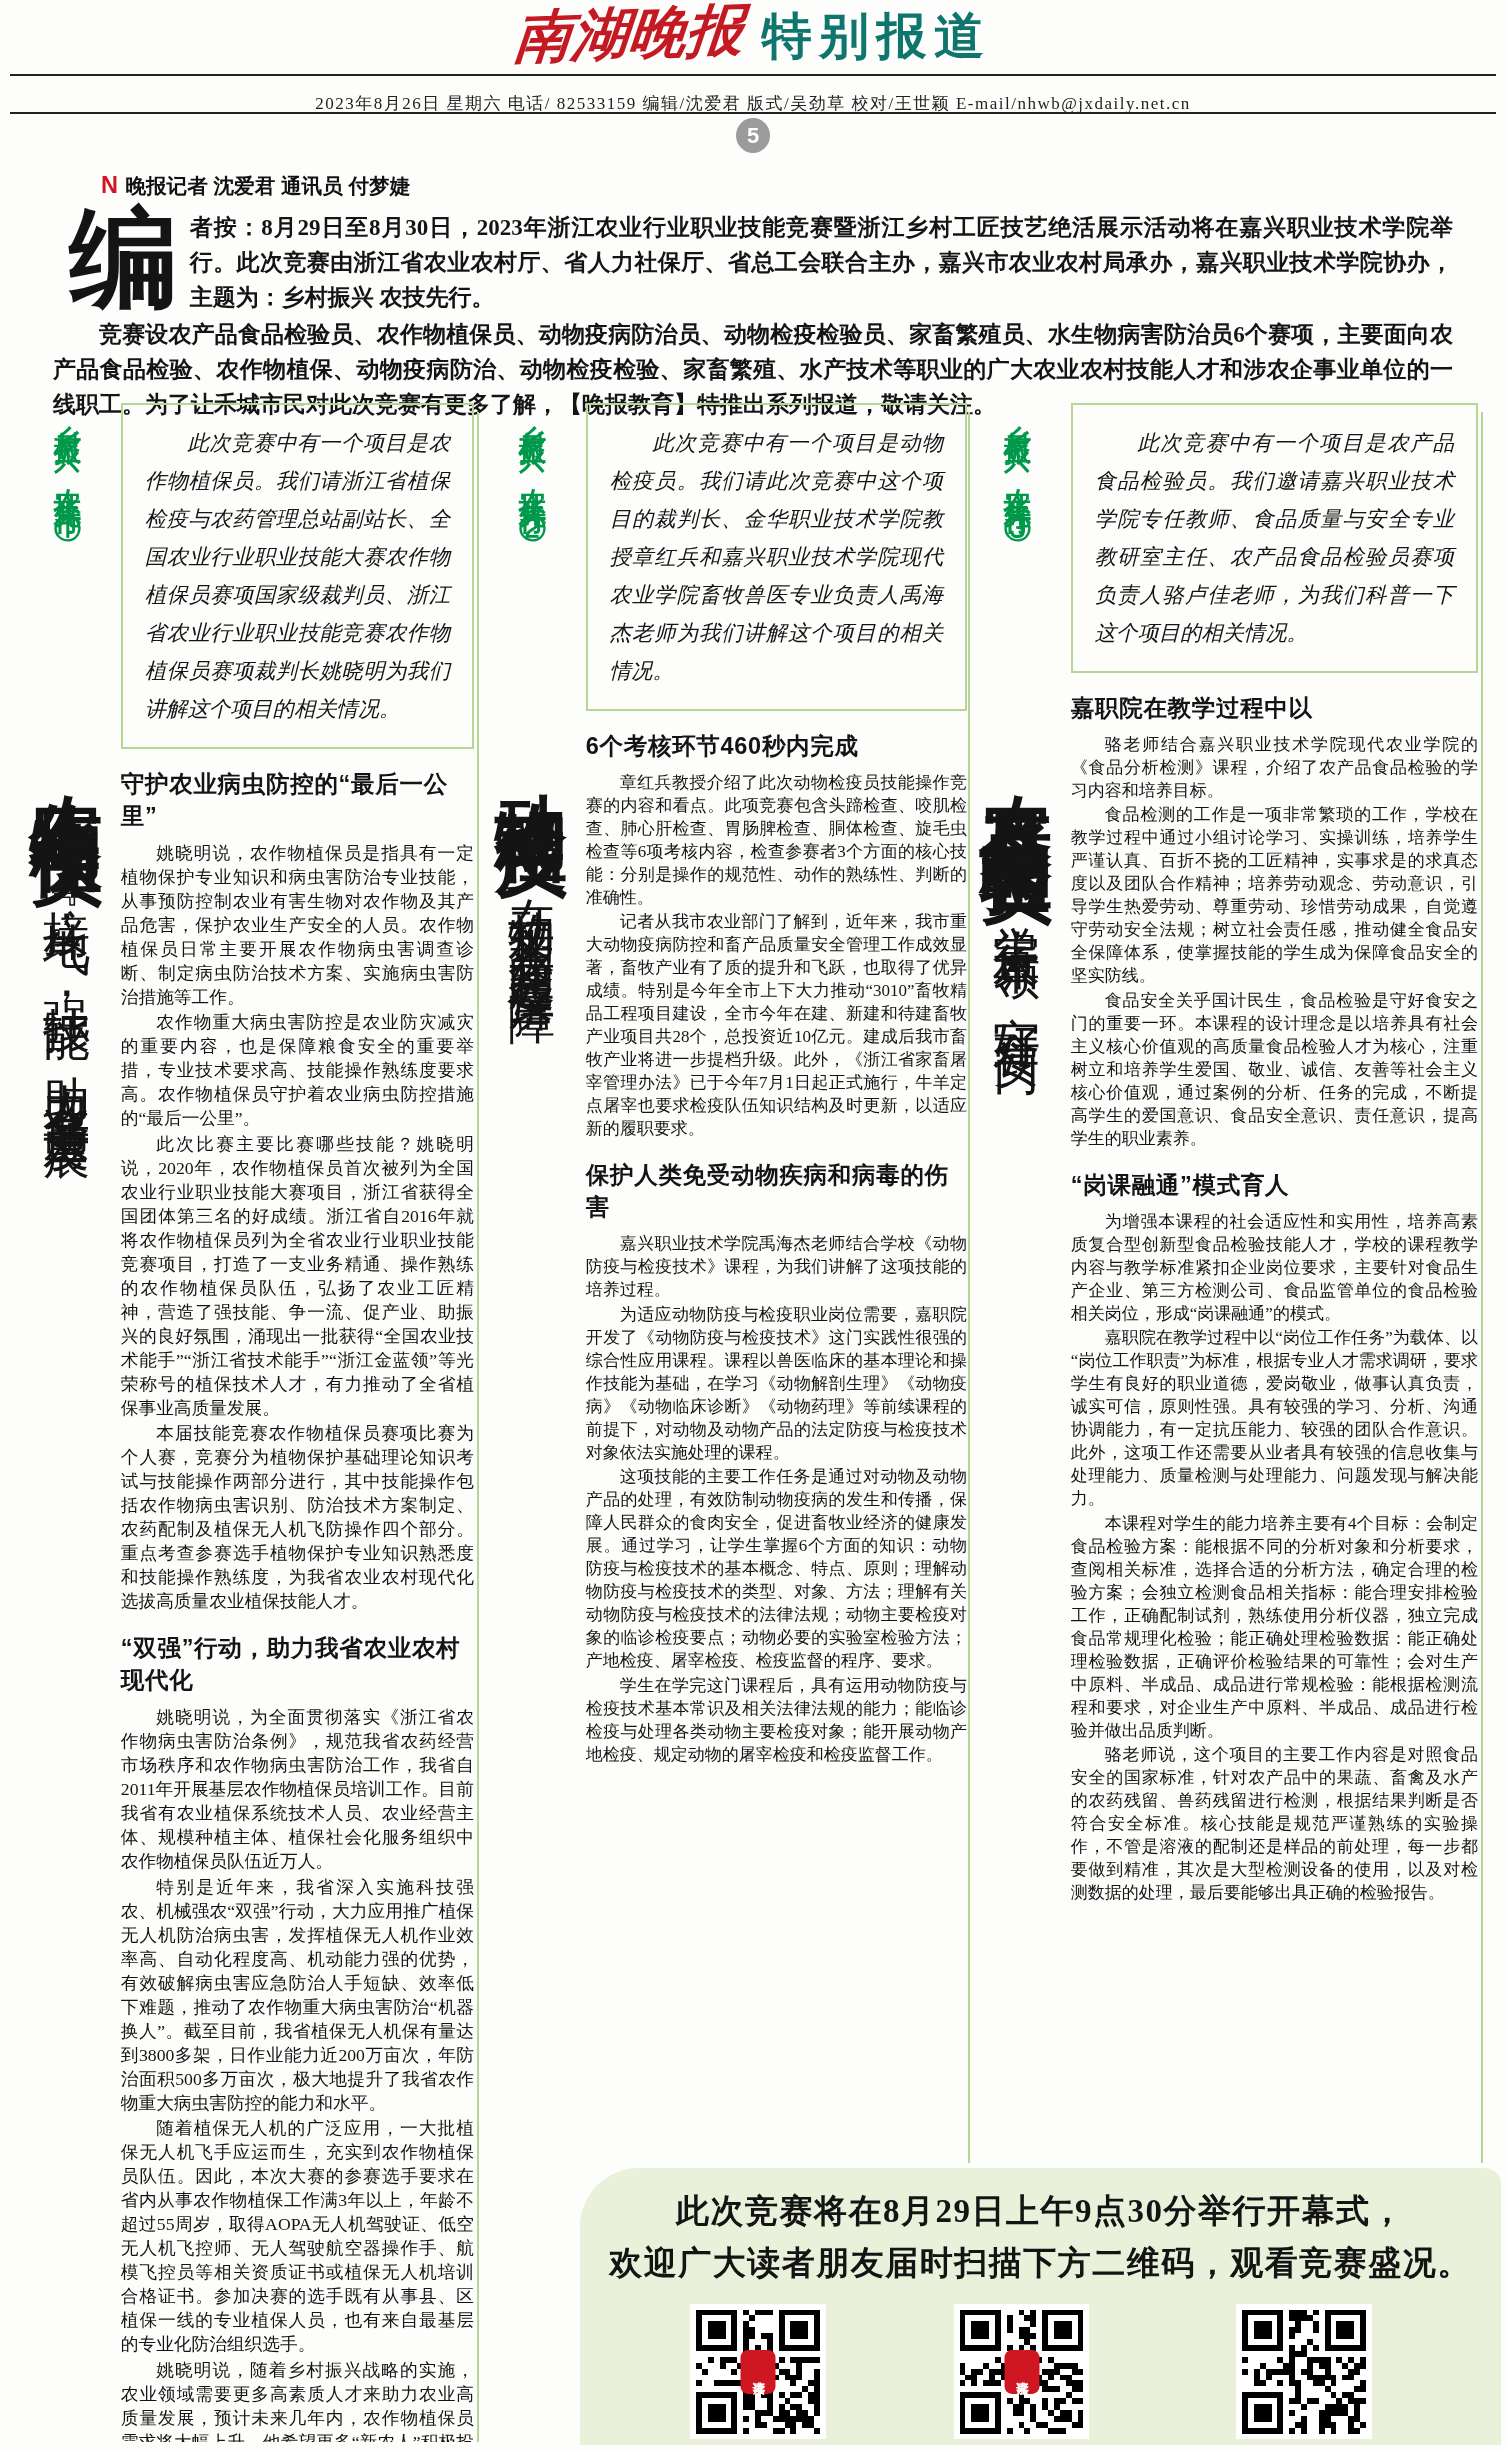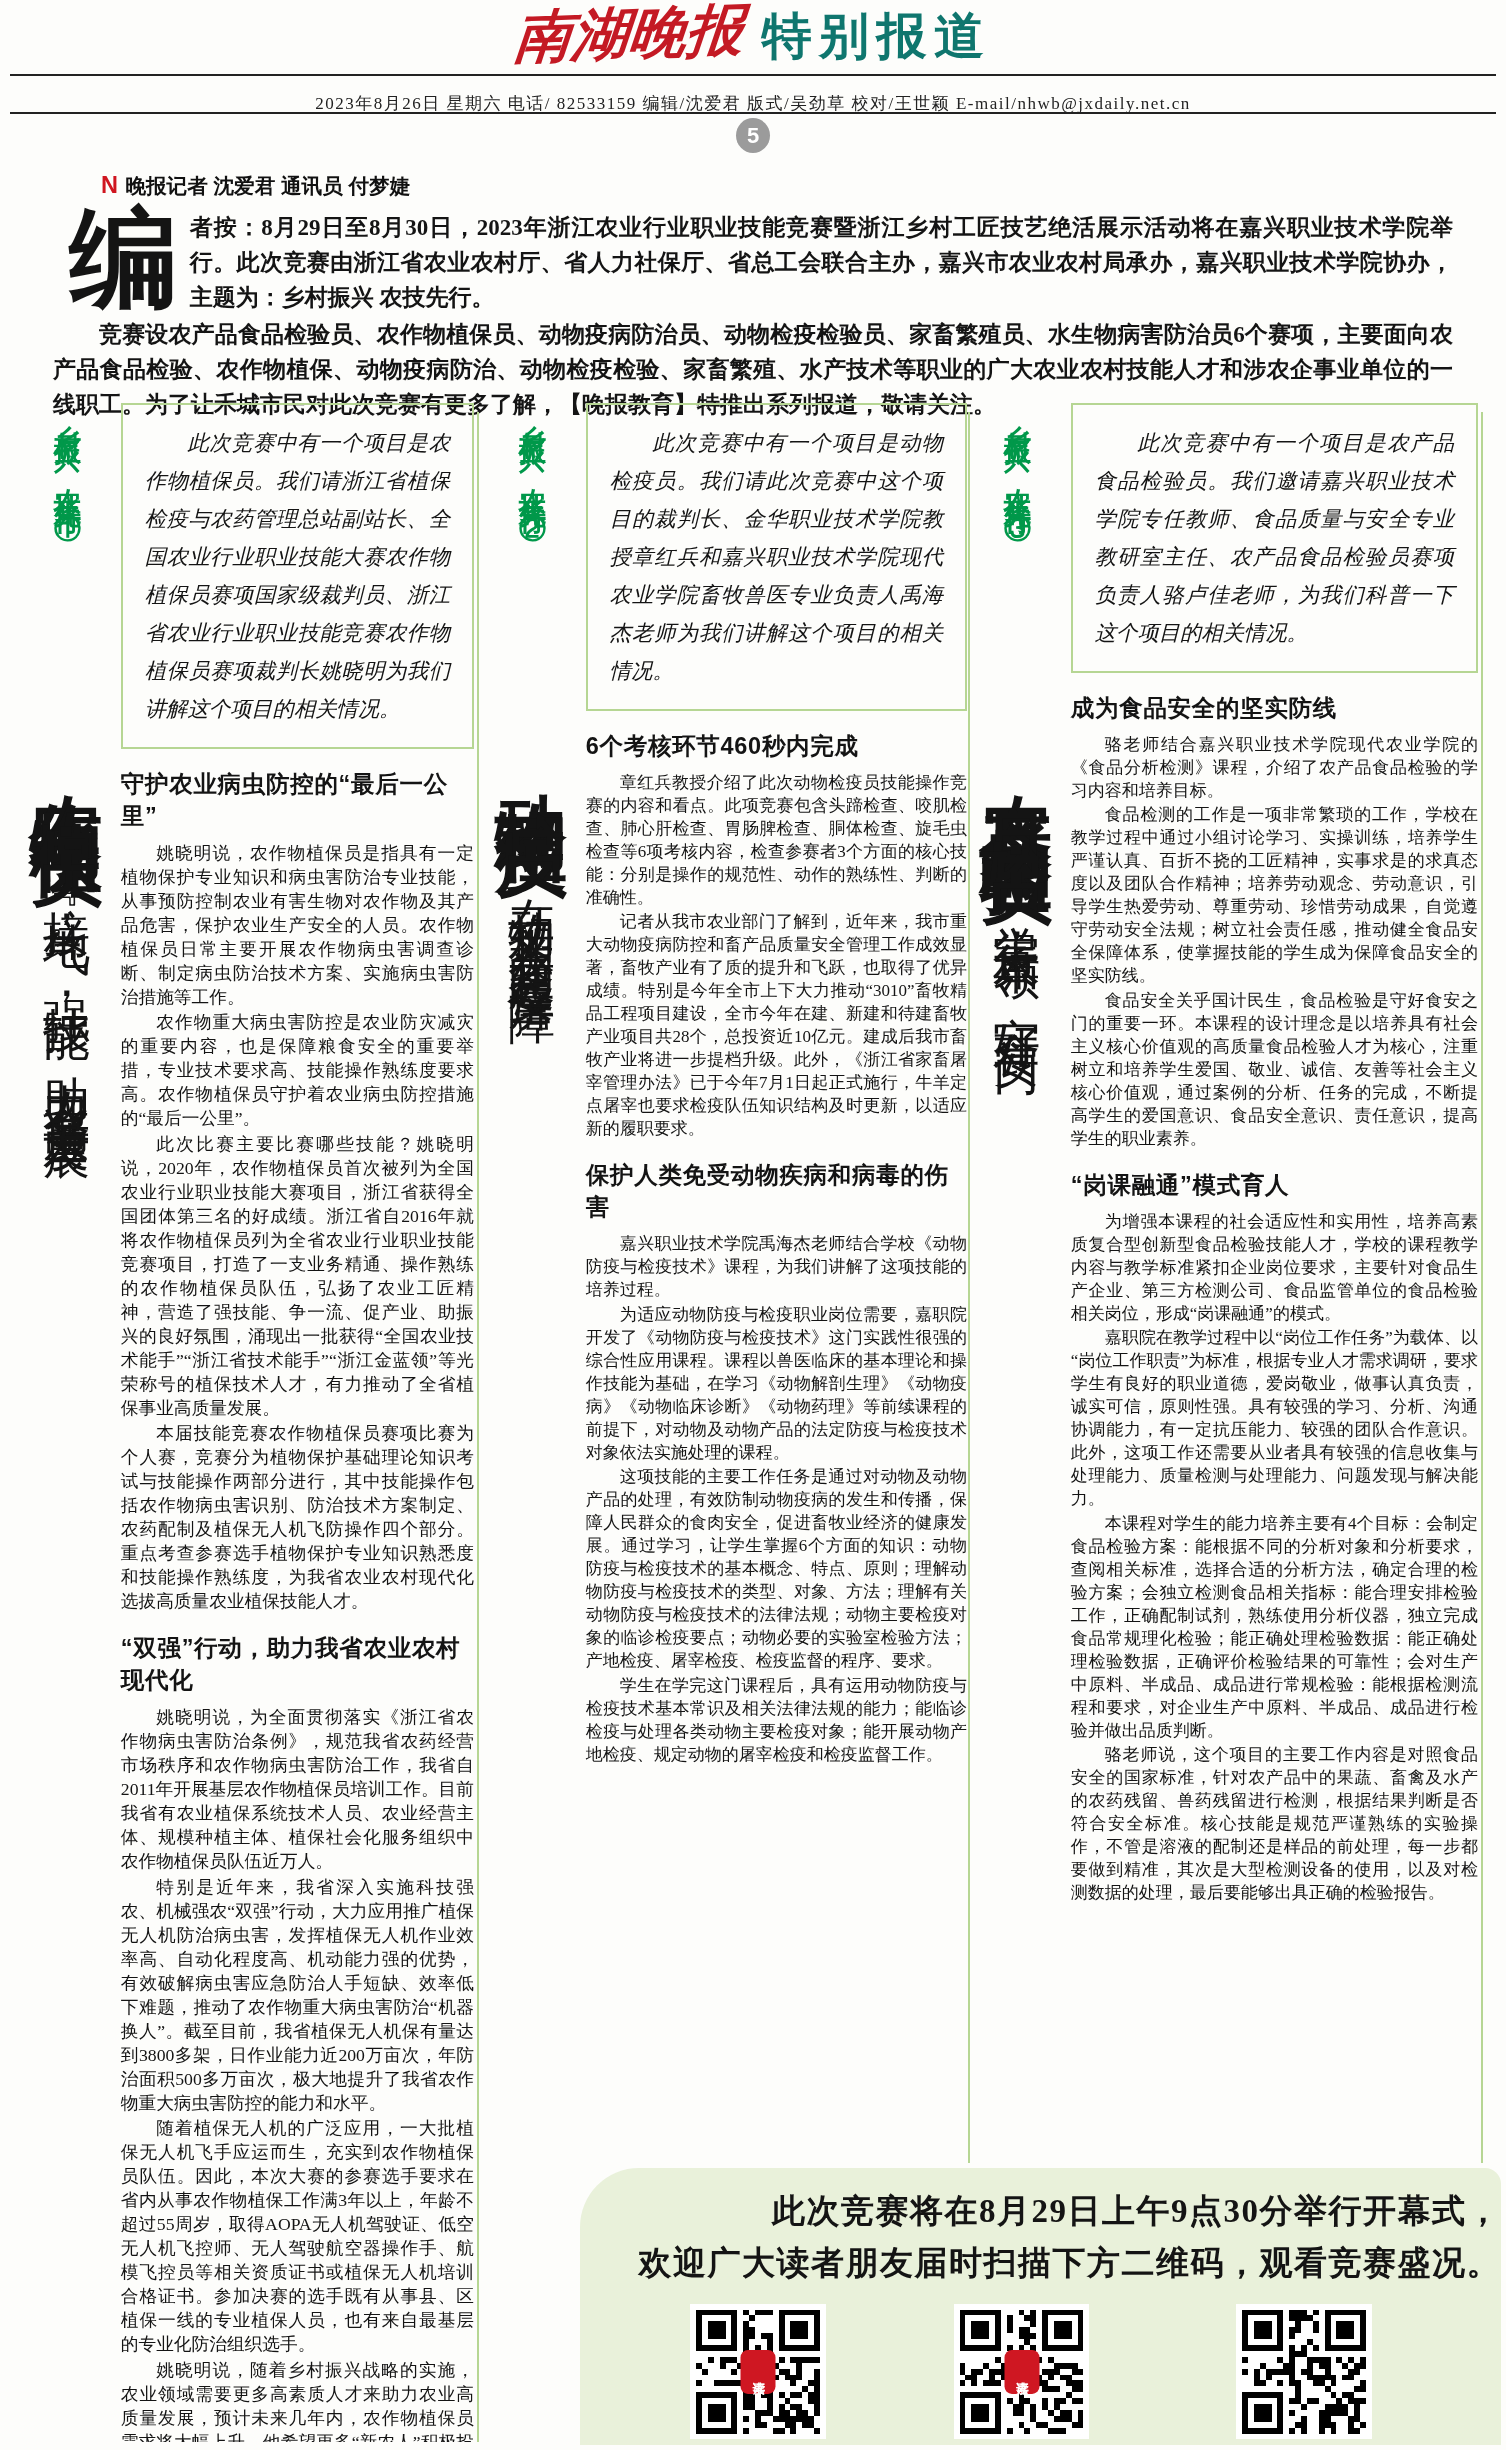--- a/index.html
+++ b/index.html
@@ -57,21 +57,21 @@
   .col-2 .body-p,.col-3 .body-p{font-size:17px;line-height:23px;}
 
   .vsep{position:absolute;width:2.2px;background:#b6d693;}
   .sep-1{left:477px;top:412px;height:2030px;}
   .sep-2{left:968px;top:412px;height:1751px;}
   .sep-3{left:1481px;top:412px;height:1751px;}
 
   
   .footer-box{position:absolute;left:580px;top:2168px;width:921px;height:277px;
               background:#e9f1da;border-radius:59px 16px 0 0;}
-  .fb-line{text-align:right;font-weight:bold;font-size:33px;letter-spacing:1.5px;margin:0;}
+  .fb-line{text-align:center;font-weight:bold;font-size:33px;letter-spacing:1.5px;margin:0;}
   .fb-line.l1{padding-top:20.6px;}
   .fb-line.l2{margin-top:7.4px;}
   .qr-row{display:flex;justify-content:space-evenly;align-items:flex-start;margin-top:17.7px;}
   .qr-item{display:flex;flex-direction:column;align-items:center;}
   .qr{position:relative;width:124px;height:124px;background:#fff;padding:5.9px;}
   .qr-grid{display:grid;grid-template-columns:repeat(21,1fr);grid-template-rows:repeat(21,1fr);
            width:124px;height:124px;}
   .qr-grid i{display:block;}
   .qr-grid i.on{background:#000;}
   .qr-logo{position:absolute;left:50%;top:50%;transform:translate(-50%,-50%);width:35px;height:44px;
@@ -165,21 +165,21 @@
         <span>乡村振兴 农技先行</span><span>③</span>
       </div>
       <h2 class="v-head">
         <span class="vh-bold">农产品食品检验员：</span><span class="vh-sub">学得真本领，守好食安门</span>
       </h2>
     </div>
     <div class="content">
       <div class="intro-box">
         <p>此次竞赛中有一个项目是农产品食品检验员。我们邀请嘉兴职业技术学院专任教师、食品质量与安全专业教研室主任、农产品食品检验员赛项负责人骆卢佳老师，为我们科普一下这个项目的相关情况。</p>
       </div>
-      <h3 class="sec-h">成为食品安全的坚实防线</h3>
+      <h3 class="sec-h">嘉职院在教学过程中以</h3>
       <p class="body-p">骆老师结合嘉兴职业技术学院现代农业学院的《食品分析检测》课程，介绍了农产品食品检验的学习内容和培养目标。</p>
       <p class="body-p">食品检测的工作是一项非常繁琐的工作，学校在教学过程中通过小组讨论学习、实操训练，培养学生严谨认真、百折不挠的工匠精神，实事求是的求真态度以及团队合作精神；培养劳动观念、劳动意识，引导学生热爱劳动、尊重劳动、珍惜劳动成果，自觉遵守劳动安全法规；树立社会责任感，推动健全食品安全保障体系，使掌握技能的学生成为保障食品安全的坚实防线。</p>
       <p class="body-p">食品安全关乎国计民生，食品检验是守好食安之门的重要一环。本课程的设计理念是以培养具有社会主义核心价值观的高质量食品检验人才为核心，注重树立和培养学生爱国、敬业、诚信、友善等社会主义核心价值观，通过案例的分析、任务的完成，不断提高学生的爱国意识、食品安全意识、责任意识，提高学生的职业素养。</p>
       <h3 class="sec-h">“岗课融通”模式育人</h3>
       <p class="body-p">为增强本课程的社会适应性和实用性，培养高素质复合型创新型食品检验技能人才，学校的课程教学内容与教学标准紧扣企业岗位要求，主要针对食品生产企业、第三方检测公司、食品监管单位的食品检验相关岗位，形成“岗课融通”的模式。</p>
       <p class="body-p">嘉职院在教学过程中以“岗位工作任务”为载体、以“岗位工作职责”为标准，根据专业人才需求调研，要求学生有良好的职业道德，爱岗敬业，做事认真负责，诚实可信，原则性强。具有较强的学习、分析、沟通协调能力，有一定抗压能力、较强的团队合作意识。此外，这项工作还需要从业者具有较强的信息收集与处理能力、质量检测与处理能力、问题发现与解决能力。</p>
       <p class="body-p">本课程对学生的能力培养主要有4个目标：会制定食品检验方案：能根据不同的分析对象和分析要求，查阅相关标准，选择合适的分析方法，确定合理的检验方案；会独立检测食品相关指标：能合理安排检验工作，正确配制试剂，熟练使用分析仪器，独立完成食品常规理化检验；能正确处理检验数据：能正确处理检验数据，正确评价检验结果的可靠性；会对生产中原料、半成品、成品进行常规检验：能根据检测流程和要求，对企业生产中原料、半成品、成品进行检验并做出品质判断。</p>
       <p class="body-p">骆老师说，这个项目的主要工作内容是对照食品安全的国家标准，针对农产品中的果蔬、畜禽及水产的农药残留、兽药残留进行检测，根据结果判断是否符合安全标准。核心技能是规范严谨熟练的实验操作，不管是溶液的配制还是样品的前处理，每一步都要做到精准，其次是大型检测设备的使用，以及对检测数据的处理，最后要能够出具正确的检验报告。</p>
     </div>
   </section>

